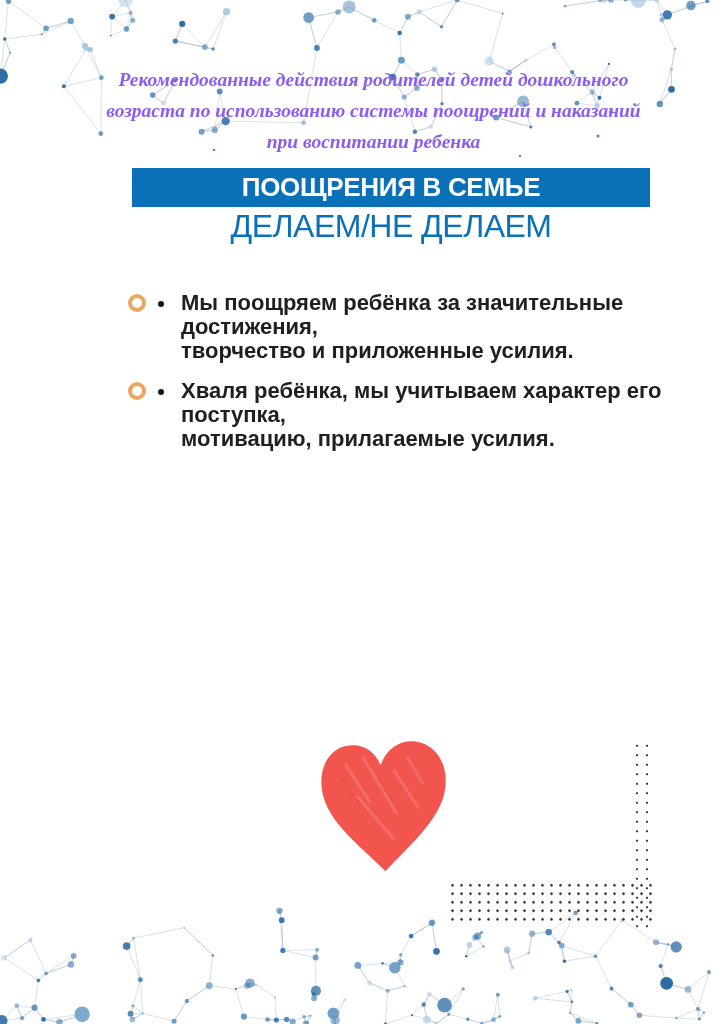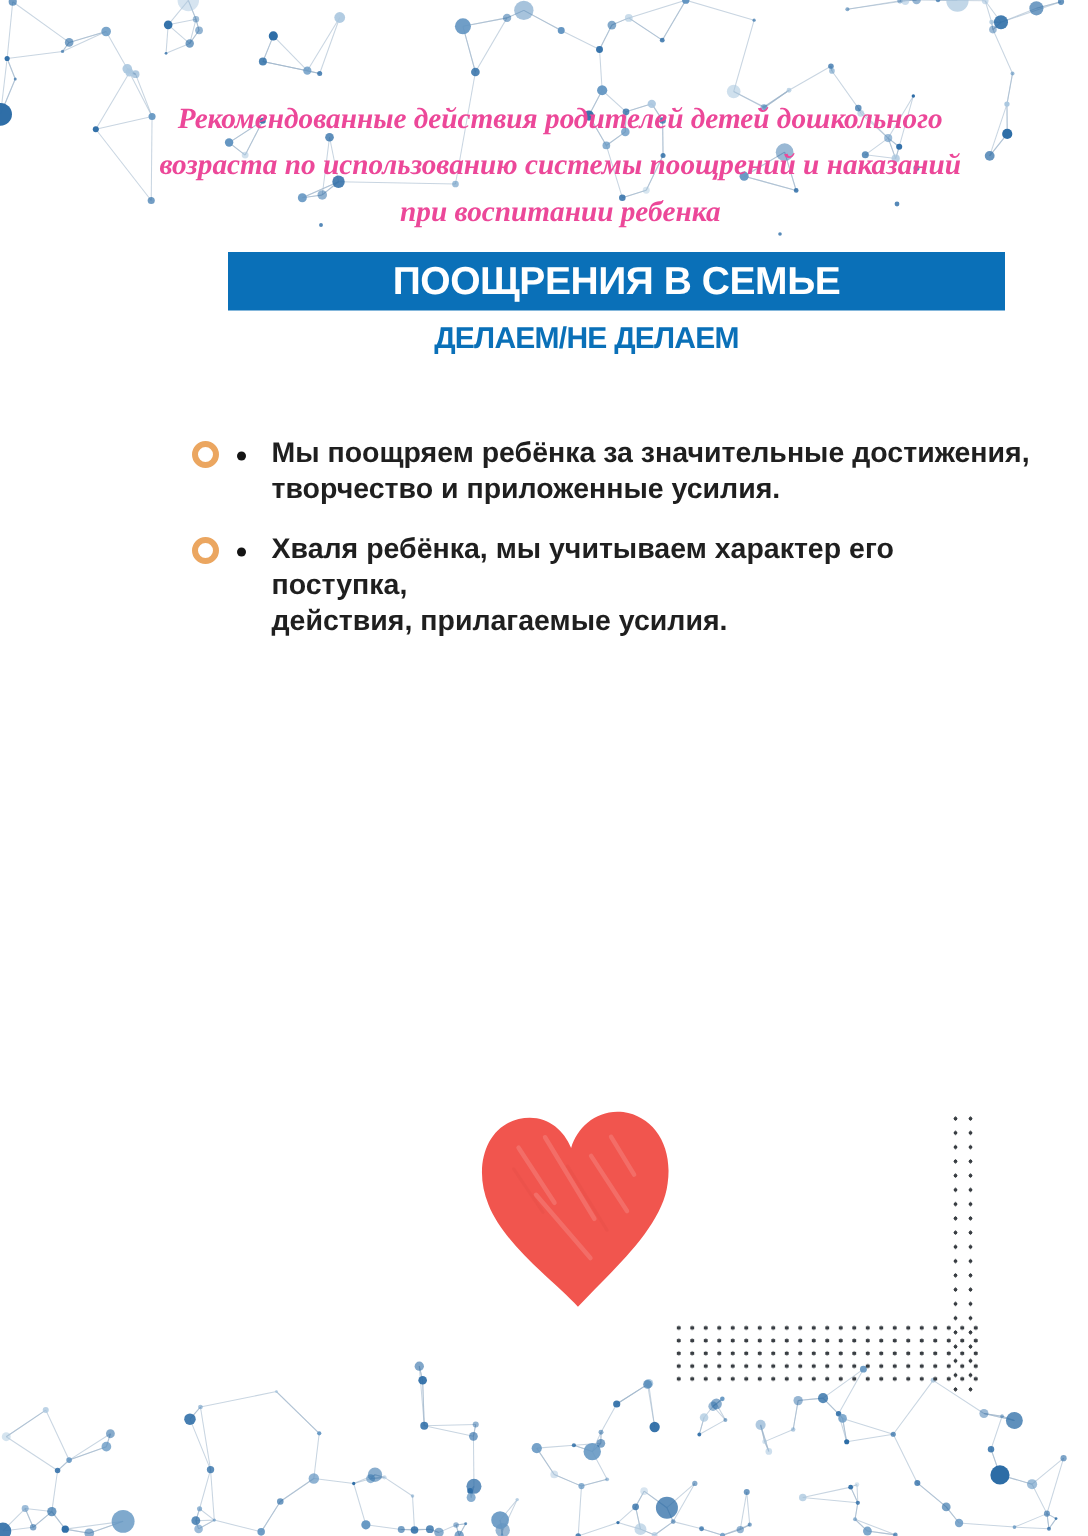--- a/index.html
+++ b/index.html
@@ -10,56 +10,55 @@
   svg.net{position:absolute;left:0;pointer-events:none;}
   #net-top{top:0;}
   #net-bottom{bottom:0;}
 
   .title{
     position:absolute;top:64px;left:30px;right:8px;
     text-align:center;
     font-family:"Liberation Serif",serif;
     font-style:italic;font-weight:700;
     font-size:19.5px;line-height:31px;
-    color:#ec4899;
+    color:#8b5cf6;
     white-space:pre-line;
     z-index:3;
   }
 
   .banner{
     position:absolute;left:132px;top:168px;width:518px;height:39px;
     background:#0a70b8;
     display:flex;align-items:center;justify-content:center;
     z-index:3;
-    margin-left:20px;
   }
   .banner-text{
     color:#ffffff;font-weight:700;font-size:26px;letter-spacing:-0.3px;
   }
   .subheading{
     position:absolute;left:132px;top:208px;width:518px;
     text-align:center;color:#0a70b8;
-    font-weight:700;font-size:20px;line-height:36px;letter-spacing:-0.5px;
+    font-weight:400;font-size:32px;line-height:36px;letter-spacing:-0.5px;
     z-index:3;
   }
 
   .list{position:absolute;left:128px;top:291px;right:36px;z-index:3;}
   .item{display:flex;align-items:flex-start;margin-bottom:16px;}
   .ring{
     flex:0 0 auto;width:18px;height:18px;box-sizing:border-box;
     border:4.5px solid #eba660;border-radius:50%;
     margin-top:3px;
   }
   .dot{
     flex:0 0 auto;width:6px;height:6px;border-radius:50%;
     background:#141414;margin:10px 0 0 12px;
   }
   .item-text{
     margin:0 0 0 17px;
-    font-weight:700;font-size:19px;line-height:24px;color:#1f1f1f;
+    font-weight:700;font-size:22px;line-height:24px;color:#1f1f1f;
     white-space:pre-wrap;
   }
 
   .heart{position:absolute;left:318px;top:737px;z-index:2;transform:rotate(-3deg);}
 
   .dots-v{
     position:absolute;left:632px;top:741px;width:20px;height:189px;z-index:1;
     background-image:radial-gradient(circle,#383d42 1.2px,transparent 1.45px);
     background-size:10px 9.5px;
   }
@@ -703,21 +702,21 @@
     <div class="item">
       <span class="ring"></span>
       <span class="dot"></span>
       <p class="item-text">Мы поощряем ребёнка за значительные достижения,
 творчество и приложенные усилия.</p>
     </div>
     <div class="item">
       <span class="ring"></span>
       <span class="dot"></span>
       <p class="item-text">Хваля ребёнка, мы учитываем характер его поступка,
-действия, прилагаемые усилия.</p>
+мотивацию, прилагаемые усилия.</p>
     </div>
   </div>
 
   <svg class="heart" width="138" height="142" viewBox="0 0 138 142">
     <path d="M64,134 C 50,117 17,90 8,63 C -1,37 9,11 31,7 C 48,4 60,14 65,28
              C 70,14 84,3 101,6 C 121,10 133,30 128,55 C 123,84 88,111 64,134 Z" fill="#f1554e"></path>
     <g stroke="#ffffff" stroke-width="3" stroke-linecap="round" opacity="0.14" fill="none">
       <path d="M30,26 l22,38"></path>
       <path d="M48,20 l30,56"></path>
       <path d="M78,34 l22,38"></path>

